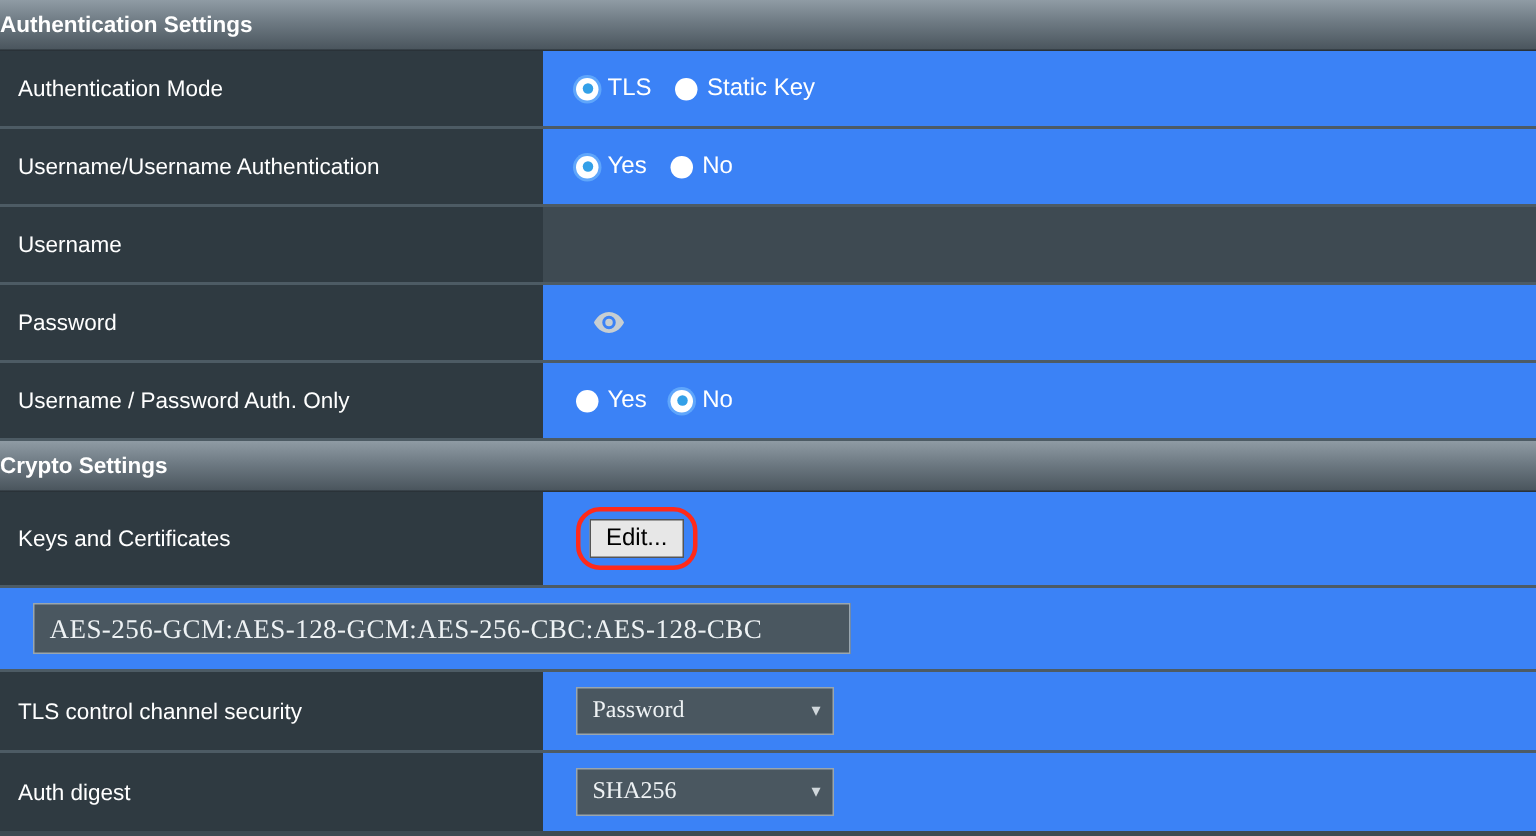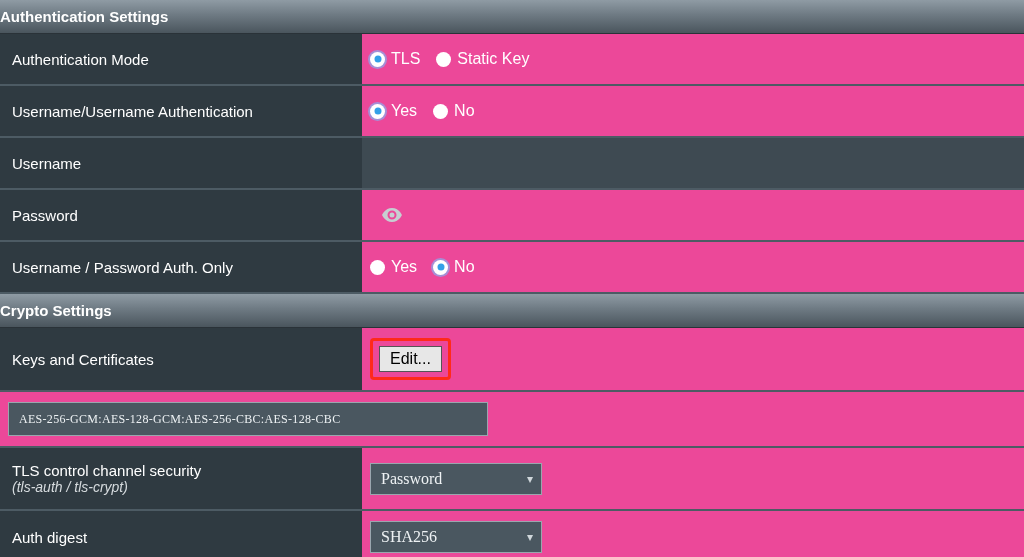--- a/index.html
+++ b/index.html
@@ -31,22 +31,22 @@
     background: #2f3a41;
     color: #ffffff;
     padding: 14px 12px;
     display: flex;
     align-items: center;
     flex-shrink: 0;
   }
   .label-cell .sub { font-style: italic; color: #d6dbde; font-size: 14px; }
   .value-cell {
     flex: 1;
-    background: #ec4899;
-    padding: 10px 8px;
+    background: #3b82f6;
+    padding: 10px 22px;
     display: flex;
     align-items: center;
     gap: 12px;
   }
   .radio-group { display: flex; align-items: center; gap: 16px; }
   .radio-option { display: flex; align-items: center; gap: 6px; font-size: 16px; }
   .radio {
     width: 15px; height: 15px; border-radius: 50%;
     background: #ffffff; position: relative; flex-shrink: 0;
     display: inline-block;
@@ -61,26 +61,26 @@
   .text-input {
     width: 318px; height: 34px;
     background: #4a5760;
     border: 1px solid #9aa6ae;
     color: #eef2f4;
     padding: 0 10px;
     font-family: Georgia, 'Times New Roman', serif;
     font-size: 16px;
     letter-spacing: 0.3px;
   }
-  .text-input.cipher { width: 480px; font-size: 12px; }
+  .text-input.cipher { width: 545px; font-size: 18px; }
   .eye-icon { color: #c7ced2; margin-left: 10px; display:flex; align-items:center; }
   .eye-icon svg { width: 24px; height: 24px; }
   .edit-btn-wrap {
     border: 3px solid #ff2a1a;
-    border-radius: 4px;
+    border-radius: 16px;
     padding: 5px 6px;
     display: inline-flex;
   }
   .edit-btn {
     background: #e7e7e7;
     color: #000;
     border: 1px solid #555;
     font-size: 16px;
     padding: 3px 10px;
     cursor: pointer;
@@ -185,21 +185,20 @@
 <div class="row">
   <div class="value-cell">
     <input type="text" class="text-input cipher" value="AES-256-GCM:AES-128-GCM:AES-256-CBC:AES-128-CBC" style="">
   </div>
 </div>
 
 <div class="row">
   <div class="label-cell">
     <div>
       <div>TLS control channel security</div>
-      <div class="sub">(tls-auth / tls-crypt)</div>
     </div>
   </div>
   <div class="value-cell">
     <div class="select">
       <span>Password</span>
       <span class="chev">▾</span>
     </div>
   </div>
 </div>
 

